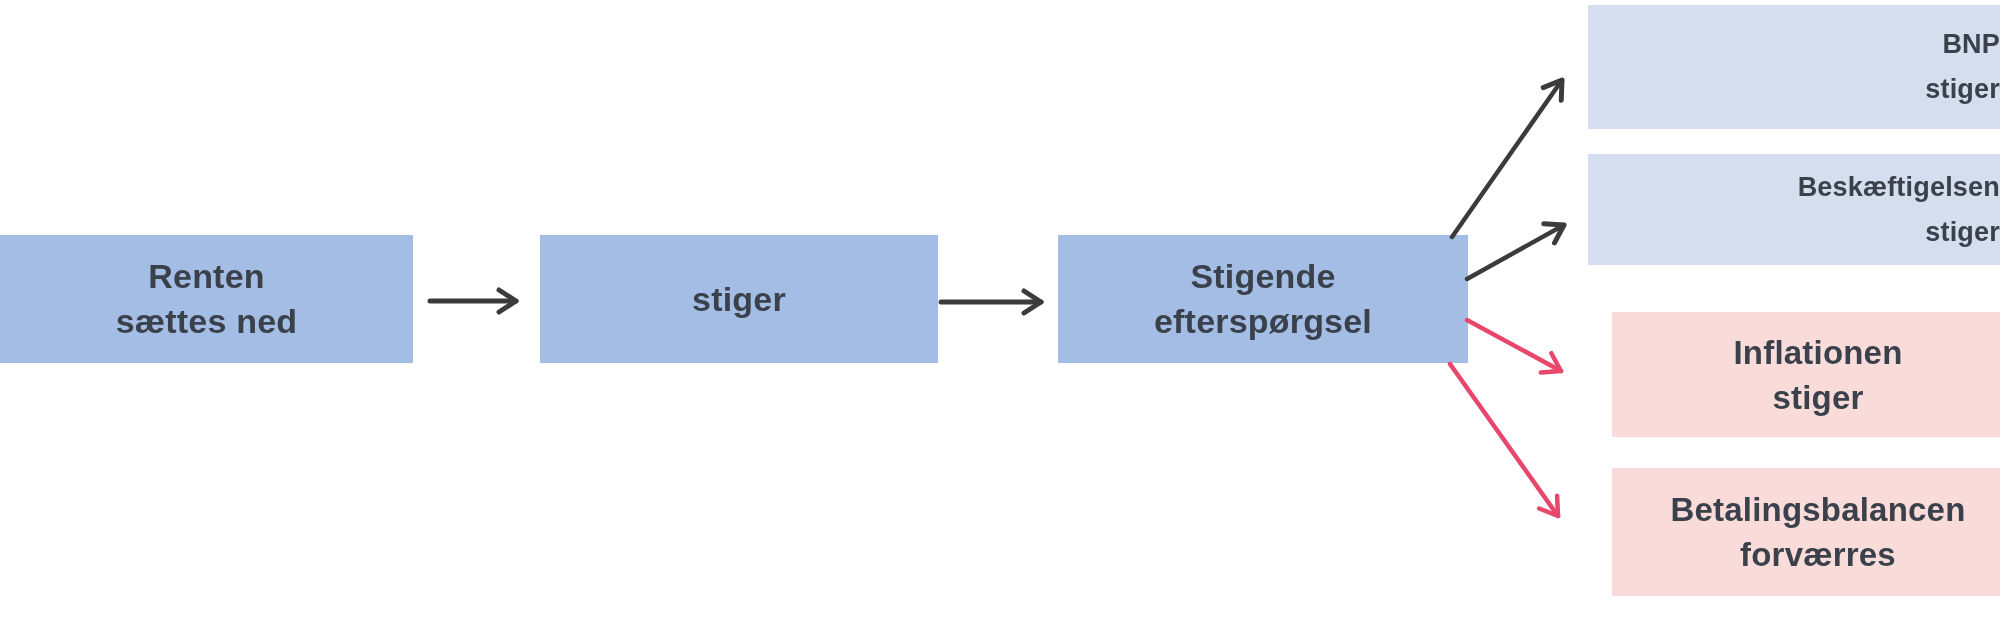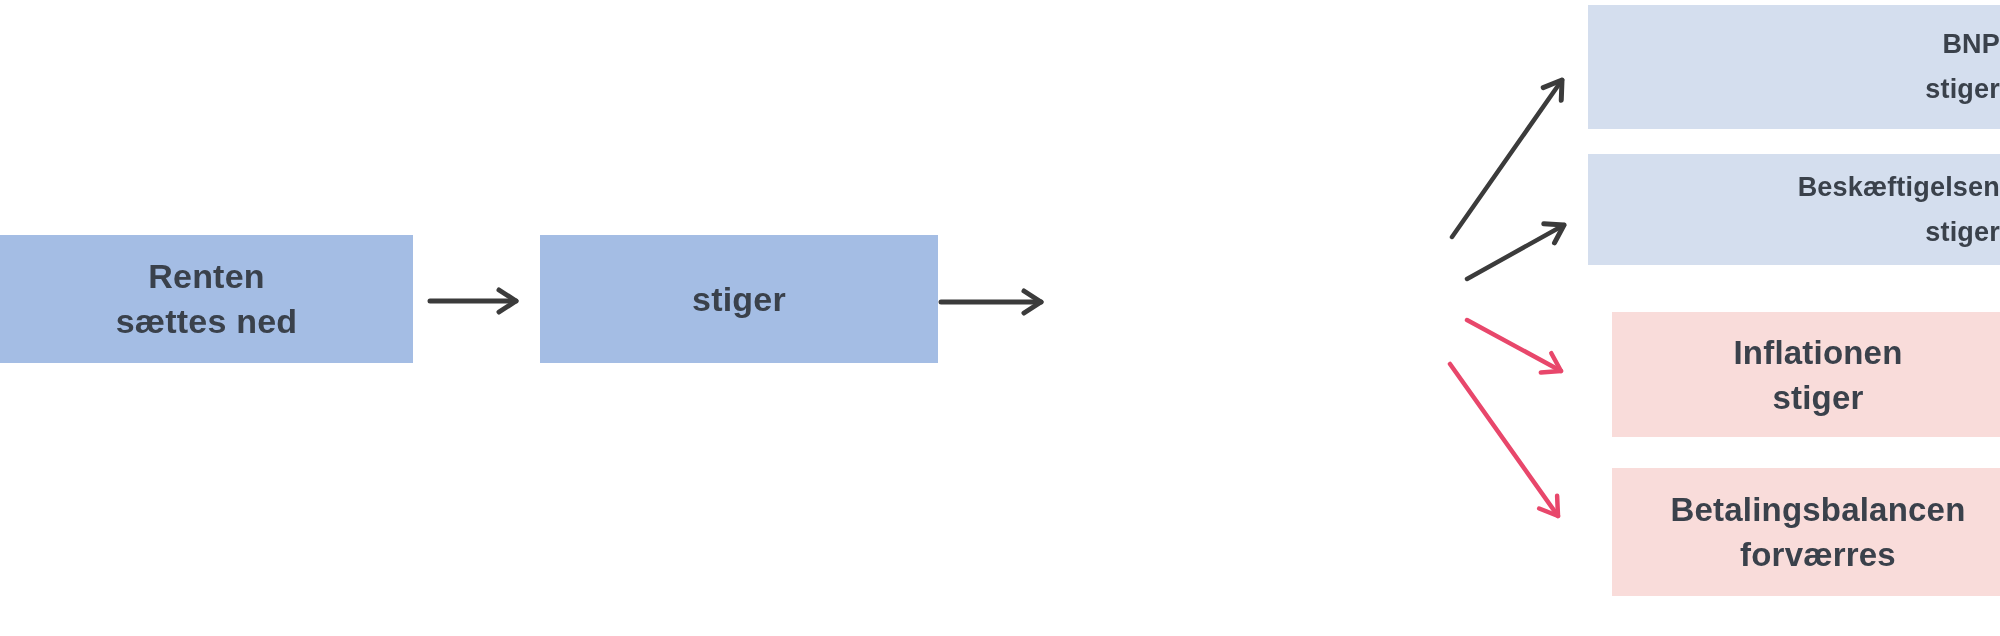--- a/index.html
+++ b/index.html
@@ -72,20 +72,24 @@
 
   <div class="box flow" style="left:0; top:235px; width:413px; height:128px;">
     <span>Renten</span>
     <span>sættes ned</span>
   </div>
 
   <div class="box flow" style="left:540px; top:235px; width:398px; height:128px;">
     <span>stiger</span>
   </div>
 
+  <div class="box flow" style="left:1058px; top:235px; width:410px; height:128px;">
+    <span>Stigende</span>
+    <span>efterspørgsel</span>
+  </div>
 
   <div class="box outcome-positive" style="left:1588px; top:5px; width:412px; height:124px;">
     <span>BNP</span>
     <span>stiger</span>
   </div>
 
   <div class="box outcome-positive" style="left:1588px; top:154px; width:412px; height:111px;">
     <span>Beskæftigelsen</span>
     <span>stiger</span>
   </div>

